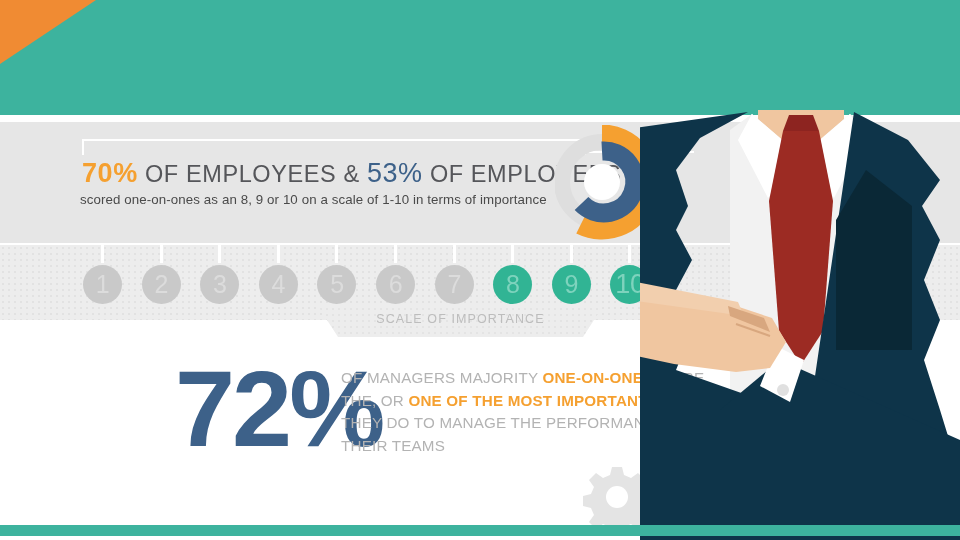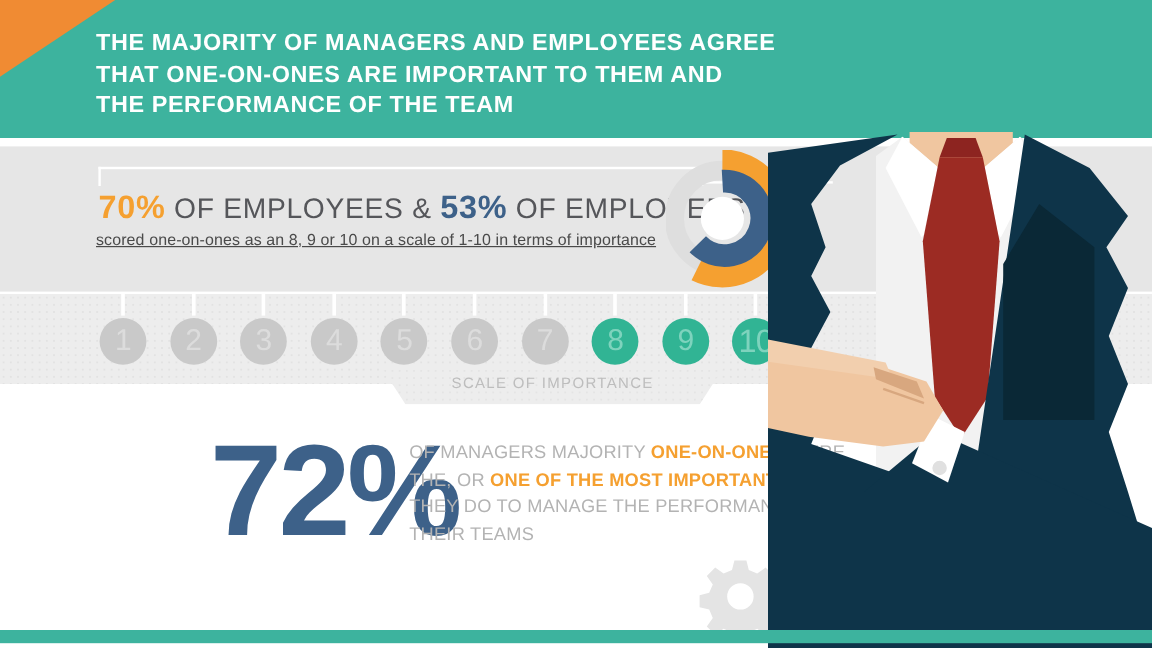--- a/index.html
+++ b/index.html
@@ -42,24 +42,24 @@
   .bracket2{
     position:absolute;left:574px;top:29px;width:120px;height:2px;
     background:#ffffff;
   }
   .stat-line{
     position:absolute;left:82px;top:38px;width:490px;
     font-size:23.5px;line-height:26px;white-space:nowrap;
     color:#55565a;letter-spacing:0.6px;
   }
   .stat-line .pct-o{color:#f5a030;font-weight:bold;font-size:27px;}
-  .stat-line .pct-b{color:#3d6189;font-weight:bold;font-size:27px;}
+  .stat-line .pct-b{color:#3d6189;font-weight:normal;font-size:27px;}
   .stat-sub{
     position:absolute;left:80px;top:70px;width:500px;
-    font-size:13.3px;color:#4a4a4a;white-space:nowrap;letter-spacing:0.1px;text-decoration:underline;
+    font-size:13.3px;color:#4a4a4a;white-space:nowrap;letter-spacing:0.1px;
   }
   .donut{position:absolute;left:555px;top:3px;}
 
   
   .scale-band{
     position:absolute;left:0;top:245px;width:960px;height:75px;
     background:#ededed;
     background-image:radial-gradient(#e2e2e2 0.9px, transparent 1px);
     background-size:6px 6px;
     overflow:hidden;
@@ -109,25 +109,20 @@
     background:#3db39e;
   }
 </style>
 </head>
 <body>
 
 <div id="stage">
 
   <div class="header">
     <div class="corner-triangle"></div>
-    <div class="header-title">
-      <div>THE  MAJORITY OF MANAGERS  AND EMPLOYEES AGREE</div>
-      <div>THAT  ONE-ON-ONES  ARE  IMPORTANT  TO  THEM  AND</div>
-      <div>THE  PERFORMANCE  OF THE TEAM</div>
-    </div>
   </div>
 
   <div class="stats-panel">
     <div class="bracket"></div>
     <div class="bracket2"></div>
 
     <div class="stat-line">
       <span class="pct-o">70%</span>
       <span>OF  EMPLOYEES</span>
       <span>&amp;</span>

